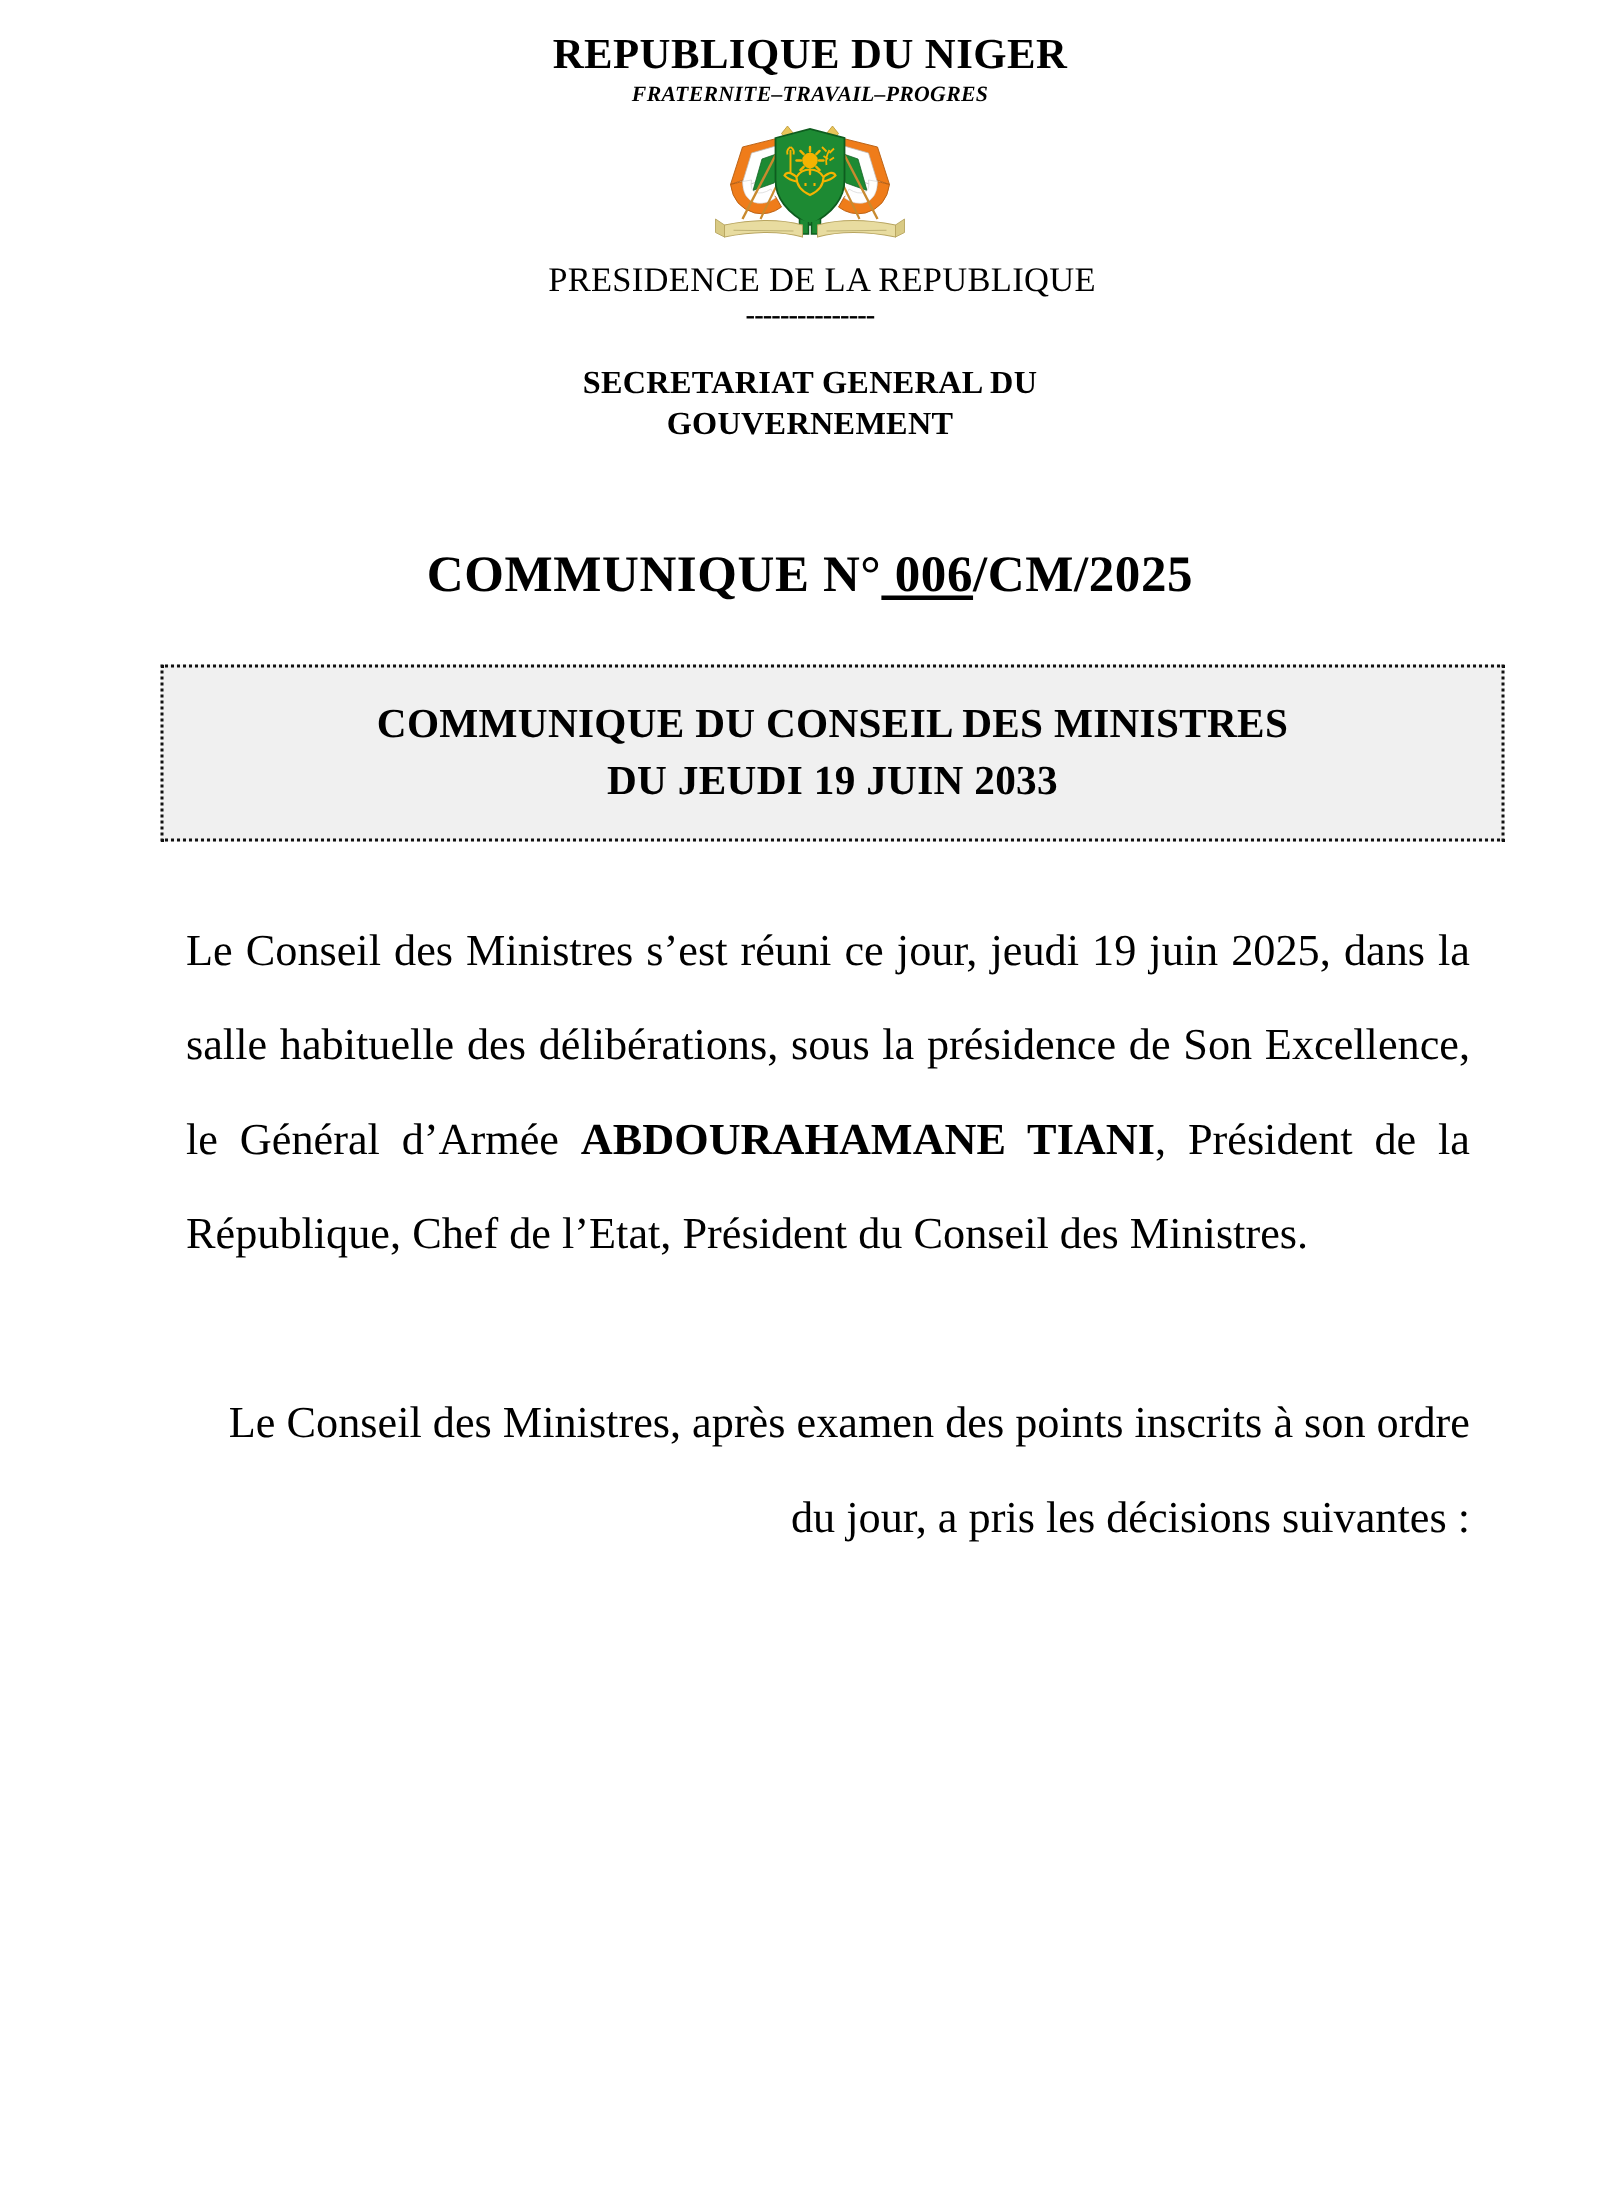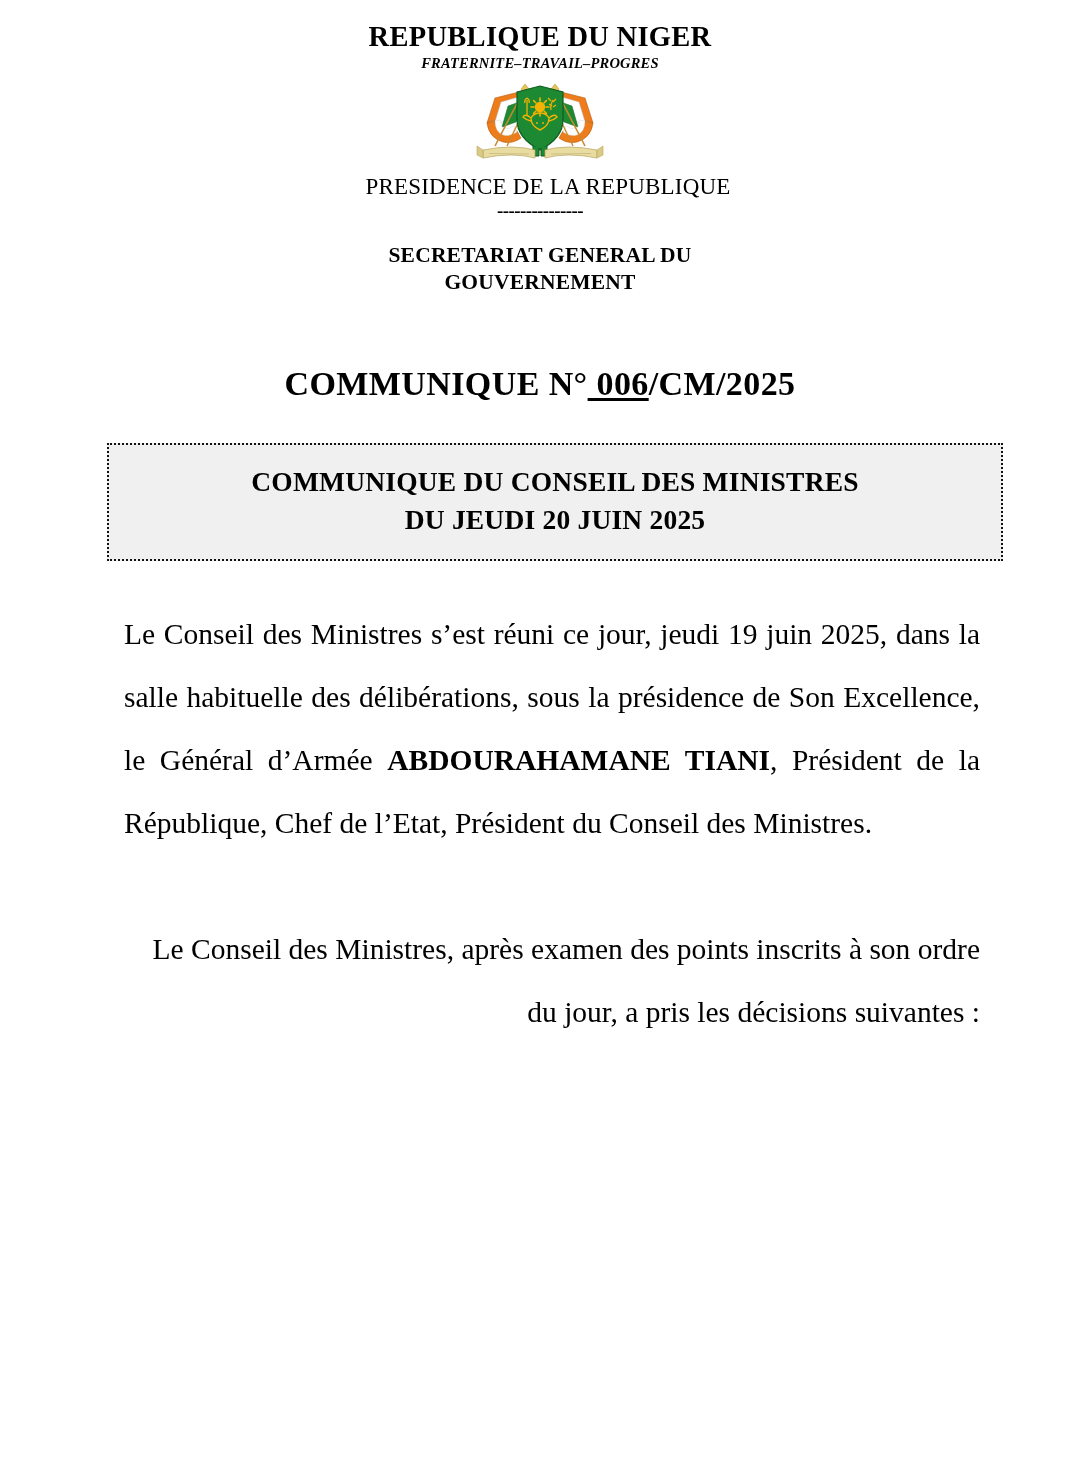--- a/index.html
+++ b/index.html
@@ -233,21 +233,21 @@
       <div>GOUVERNEMENT</div>
     </div>
   </div>
 
   <div class="communique-no">
     <span>COMMUNIQUE N°</span><span class="num"> 006</span><span>/CM/2025</span>
   </div>
 
   <div class="title-box">
     <div class="title-box-line">COMMUNIQUE DU CONSEIL DES MINISTRES</div>
-    <div class="title-box-line">DU JEUDI 20 JUIN 2025</div>
+    <div class="title-box-line">DU JEUDI 19 JUIN 2033</div>
   </div>
 
   <div class="body-area">
 
     <p class="para"><span>Le Conseil des Ministres s’est réuni ce jour, jeudi 19 juin 2025, dans la salle habituelle des délibérations, sous la présidence de Son Excellence, le Général d’Armée </span><span class="bold-name">ABDOURAHAMANE TIANI</span><span>, Président de la République, Chef de l’Etat, Président du Conseil des Ministres.</span></p>
 
     <p class="para last-flush">Le Conseil des Ministres, après examen des points inscrits à son ordre du jour, a pris les décisions suivantes :</p>
   </div>
 
 </div>

